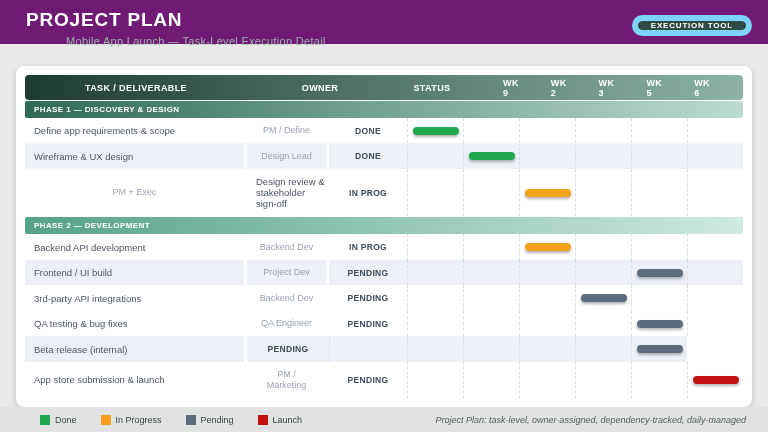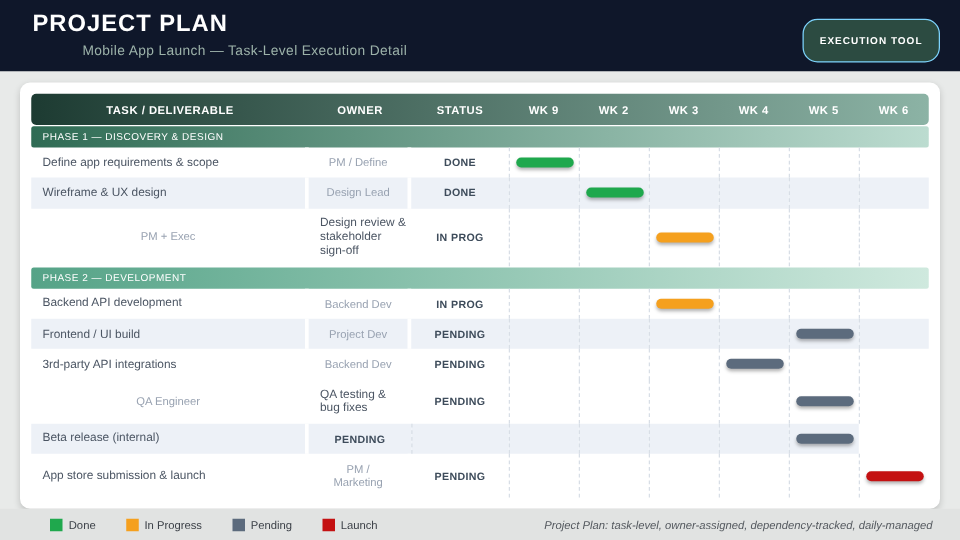--- a/index.html
+++ b/index.html
@@ -2,36 +2,36 @@
 <html><head>
 <meta charset="utf-8">
 <style>
   html,body{margin:0;padding:0;}
   body{
     width:768px;height:432px;position:relative;overflow:hidden;
     background:#e8eae9;font-family:"Liberation Sans",sans-serif;
     -webkit-font-smoothing:antialiased;
   }
   
-  .top{position:absolute;top:0;left:0;right:0;height:57px;background:#0f172a;}
+  .top{position:absolute;top:0;left:0;right:0;height:44px;background:#701a75;}
   .title{position:absolute;left:26px;top:9px;margin:0;color:#ffffff;
     font-size:19px;font-weight:bold;letter-spacing:0.8px;}
   .subtitle{position:absolute;left:26px;top:35px;color:#9cb2a9;font-size:11px;letter-spacing:0.3px;margin-left:40px;}
-  .exec-btn{position:absolute;right:16px;top:15px;background:#2c4b41;border:1px solid #7dd3fc;
+  .exec-btn{position:absolute;right:16px;top:15px;background:#2c4b41;border:6px solid #7dd3fc;
     border-radius:12px;color:#ffffff;font-size:8px;font-weight:bold;letter-spacing:0.8px;
-    padding:12px 13px;font-family:inherit;cursor:pointer;}
+    padding:0 13px;font-family:inherit;cursor:pointer;}
   
   .card{position:absolute;left:16px;top:66px;width:736px;height:341px;background:#ffffff;
     border-radius:8px;box-shadow:0 2px 6px rgba(0,0,0,0.18);box-sizing:border-box;padding:9px;}
   .tbl{display:flex;flex-direction:column;height:100%;}
   .grid-row{display:grid;grid-template-columns:222px 82px 78px repeat(6,1fr);align-items:stretch;}
   .thead{flex:0 0 25px;background:linear-gradient(90deg,#1d3b32,#8cb3a5);border-radius:4px;
-    color:#fff;font-weight:bold;font-size:9px;letter-spacing:0.4px;}
+    color:#fff;font-weight:bold;font-size:9px;letter-spacing:0.4px;gap:32px;}
   .thead .hc{display:flex;align-items:center;justify-content:center;}
-  .phase{flex:0 0 17px;display:flex;align-items:center;color:#ffffff;font-weight:normal;
+  .phase{flex:0 0 17px;display:flex;align-items:center;color:#ffffff;font-weight:bold;
     font-size:8px;letter-spacing:0.4px;padding-left:9px;border-radius:2px;margin-top:1px;}
   .phase1{background:linear-gradient(90deg,#2f6b54,#bcdcd0);}
   .phase2{background:linear-gradient(90deg,#55a387,#cfe9de);}
   .phase3{background:linear-gradient(90deg,#aedecd,#e3f4ed);color:#fbfffd;}
   .trow{flex:1 1 auto;}
   .cell{display:flex;align-items:center;box-sizing:border-box;height:100%;}
   .trow.alt .cell{background:#edf1f7;}
   .cell-task{padding-left:9px;color:#4b5563;font-size:9.5px;border-right:3px solid #fff;}
   .cell-owner{justify-content:center;text-align:center;color:#98a2b1;font-size:9px;
     border-right:3px solid #fff;white-space:pre-line;line-height:1.2;}
@@ -57,21 +57,20 @@
 
 <div class="card">
   <div class="tbl">
     <div class="grid-row thead" id="thead">
         <div class="hc">TASK / DELIVERABLE</div>
         <div class="hc">OWNER</div>
         <div class="hc">STATUS</div>
         <div class="hc">WK 9</div>
         <div class="hc">WK 2</div>
         <div class="hc">WK 3</div>
-        <div class="hc">WK 4</div>
         <div class="hc">WK 5</div>
         <div class="hc">WK 6</div>
       </div>
     <div id="tbody" style="display:flex;flex-direction:column;flex:1;">
         <div class="phase phase1">PHASE 1 — DISCOVERY &amp; DESIGN</div>
         <div class="grid-row trow">
           <div class="cell cell-task">Define app requirements &amp; scope</div>
           <div class="cell cell-owner">PM / Define</div>
           <div class="cell cell-status">DONE</div>
           <div class="cell cell-week">
@@ -143,22 +142,22 @@
           <div class="cell cell-week"></div>
           <div class="cell cell-week"></div>
           <div class="cell cell-week"></div>
           <div class="cell cell-week">
             <span class="bar" style="background: rgb(92, 107, 125);"></span>
           </div>
           <div class="cell cell-week"></div>
           <div class="cell cell-week"></div>
         </div>
         <div class="grid-row trow">
+          <div class="cell cell-task">QA testing &amp; bug fixes</div>
           <div class="cell cell-owner">QA Engineer</div>
-          <div class="cell cell-task">QA testing &amp; bug fixes</div>
           <div class="cell cell-status">PENDING</div>
           <div class="cell cell-week"></div>
           <div class="cell cell-week"></div>
           <div class="cell cell-week"></div>
           <div class="cell cell-week"></div>
           <div class="cell cell-week">
             <span class="bar" style="background: rgb(92, 107, 125);"></span>
           </div>
           <div class="cell cell-week"></div>
         </div>

